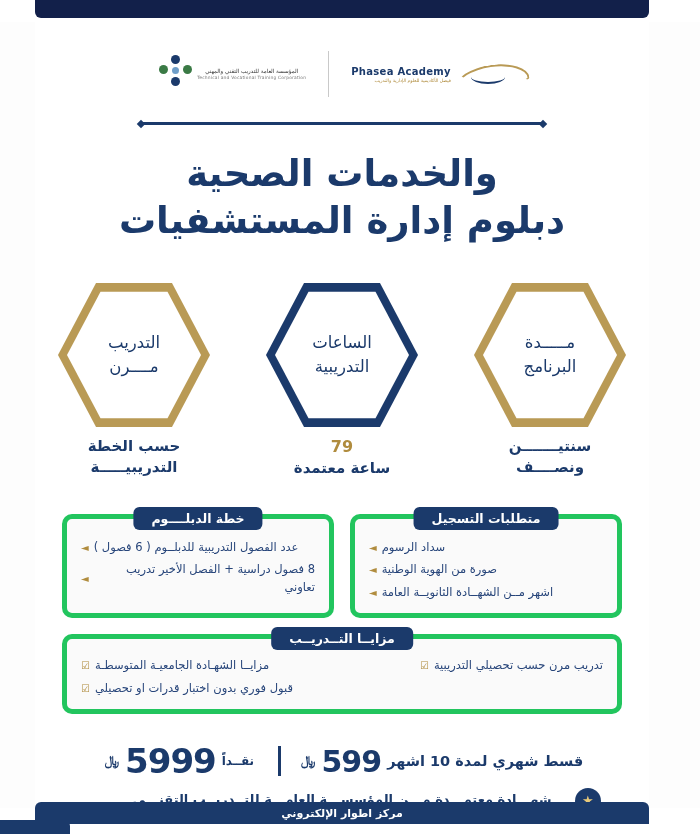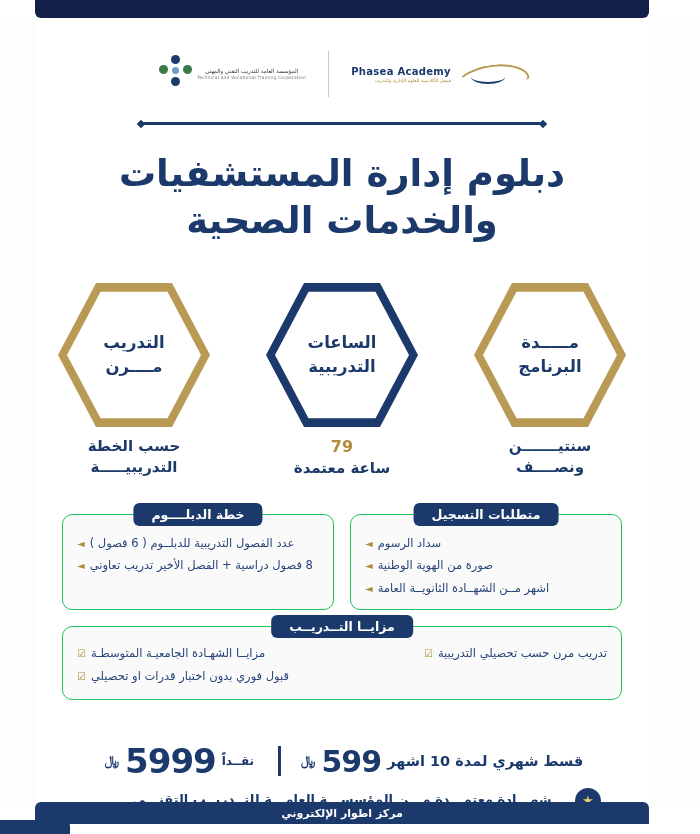--- a/index.html
+++ b/index.html
@@ -114,40 +114,40 @@
     background:#b99a55;
   }
   .hex.navy{background:#1b3a6b;}
   .hex-inner{
     position:absolute;top:9px;left:9px;right:9px;bottom:9px;
     clip-path:polygon(25% 2%,75% 2%,100% 50%,75% 98%,25% 98%,0% 50%);
     background:#ffffff;
     display:flex;align-items:center;justify-content:center;
   }
   .hex-label{
-    font-size:16.5px;font-weight:bold;color:#1b3a6b;line-height:1.45;
+    font-size:16.5px;font-weight:normal;color:#1b3a6b;line-height:1.45;
     letter-spacing:.5px;
   }
   .hex-caption{
     margin-top:6px;
     font-size:15px;font-weight:bold;color:#1b3a6b;line-height:1.4;
   }
   .hex-caption .num{
     display:block;color:#b08c3e;font-size:16px;font-weight:bold;
   }
   
   .panels{
     position:absolute;top:492px;left:0;width:614px;
   }
   .panel-row{
     display:flex;justify-content:center;gap:16px;
   }
   .panel{
     position:relative;
-    border:1px solid #22c55e;
+    border:5px solid #22c55e;
     border-radius:10px;
     background:#fafafa;
     padding:18px 14px 12px;
     box-sizing:border-box;
   }
   .panel.w1{width:272px;min-height:74px;}
   .panel.w2{width:272px;min-height:74px;}
   .panel.wide{width:560px;min-height:74px;margin:16px auto 0;}
   .panel-title{
     position:absolute;top:-12px;left:50%;transform:translateX(-50%);
@@ -270,22 +270,22 @@
             <span class="g3"></span>
             <span class="g4"></span>
             <span class="g5"></span>
         </div>
       </div>
     </div>
 
     <div class="divider"></div>
 
     <div class="title">
+      <div>والخدمات الصحية</div>
       <div>دبلوم إدارة المستشفيات</div>
-      <div>والخدمات الصحية</div>
     </div>
 
     <div class="hex-row">
 
       <div class="hex-item">
         <div class="hex-wrap">
           <div class="hex"></div>
           <div class="hex-inner">
             <div class="hex-label">
               <div>مـــــدة</div>

